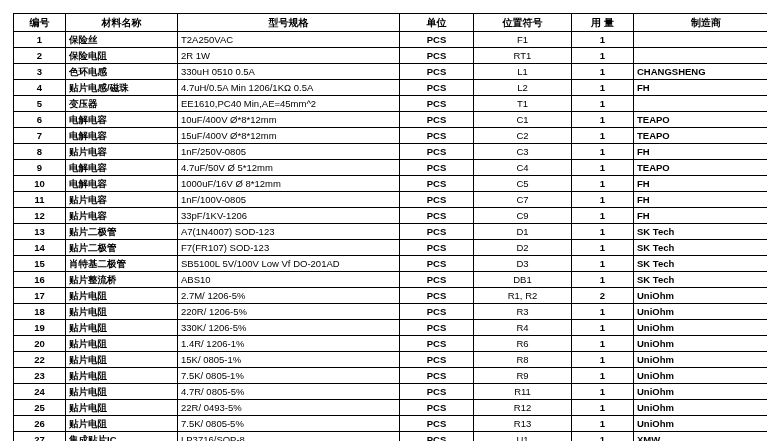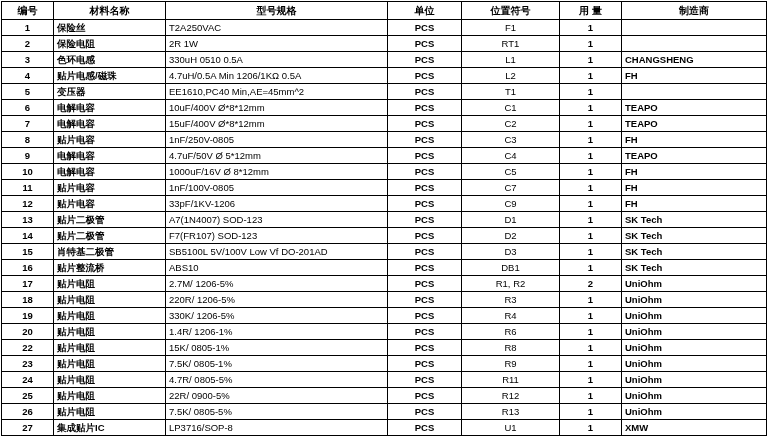--- a/index.html
+++ b/index.html
@@ -11,21 +11,21 @@
     width: 767px;
     height: 441px;
     font-family: "Liberation Sans", sans-serif;
     color: #000000;
     overflow: hidden;
   }
   #bom-wrap {
     width: 767px;
     height: 441px;
     box-sizing: border-box;
-    padding: 0;
+    padding: 12px;
   }
   table.bom {
     border-collapse: collapse;
     table-layout: fixed;
     width: 765px;
     margin: 1px 0 0 1px;
     font-size: 9.5px;
   }
   table.bom col.c-no     { width: 52px; }
   table.bom col.c-name   { width: 112px; }
@@ -294,21 +294,21 @@
           <td class="name">贴片电阻</td>
           <td class="spec">4.7R/ 0805-5%</td>
           <td class="unit">PCS</td>
           <td class="pos">R11</td>
           <td class="qty">1</td>
           <td class="maker">UniOhm</td>
         </tr>
         <tr>
           <td class="num">25</td>
           <td class="name">贴片电阻</td>
-          <td class="spec">22R/ 0900-5%</td>
+          <td class="spec">22R/ 0493-5%</td>
           <td class="unit">PCS</td>
           <td class="pos">R12</td>
           <td class="qty">1</td>
           <td class="maker">UniOhm</td>
         </tr>
         <tr>
           <td class="num">26</td>
           <td class="name">贴片电阻</td>
           <td class="spec">7.5K/ 0805-5%</td>
           <td class="unit">PCS</td>

